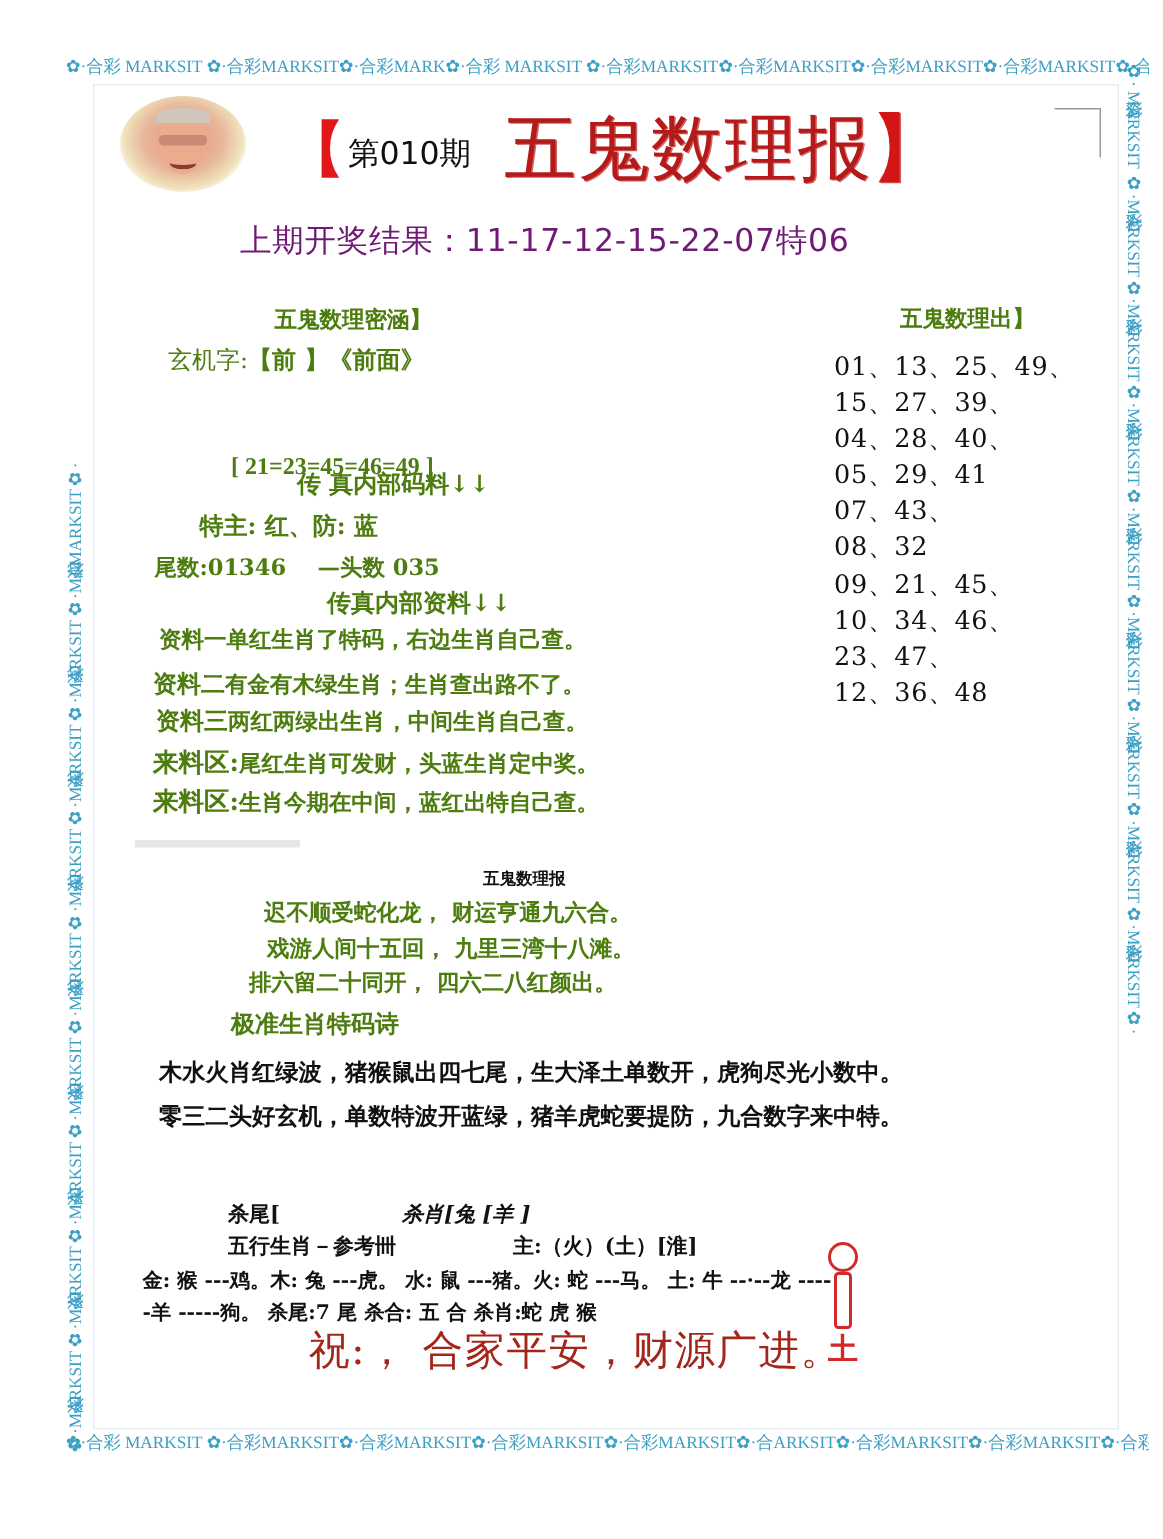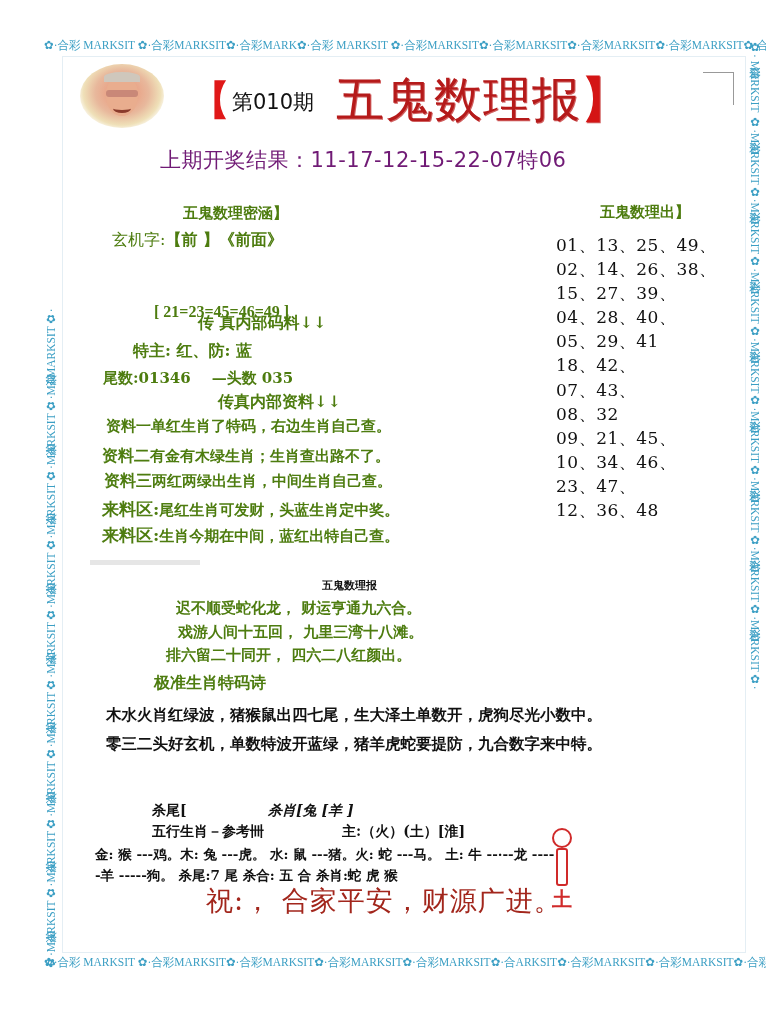--- a/index.html
+++ b/index.html
@@ -94,25 +94,23 @@
 </div>
 <div class="abs t" style="left:102px;top:525px;">
   <span style="font-size:17px;">来料区:</span><span>生肖今期在中间，蓝红出特自己查。</span>
 </div>
 
 <div class="abs faded" style="left:90px;top:560px;width:110px;height:5px;background:#e6e6e6;"></div>
 
 <div class="abs t right-title">五鬼数理出】</div>
 <div class="abs nums">
   <div class="row">01、13、25、49、</div>
-  <div class="row">02、14、26、38、</div>
   <div class="row">15、27、39、</div>
   <div class="row">04、28、40、</div>
   <div class="row">05、29、41</div>
-  <div class="row">18、42、</div>
   <div class="row">07、43、</div>
   <div class="row">08、32</div>
   <div class="row">09、21、45、</div>
   <div class="row">10、34、46、</div>
   <div class="row">23、47、</div>
   <div class="row">12、36、48</div>
 </div>
 
 <div class="abs poem-title">五鬼数理报</div>
 <div class="abs t" style="left:176px;top:598px;">迟不顺受蛇化龙，  财运亨通九六合。</div>

